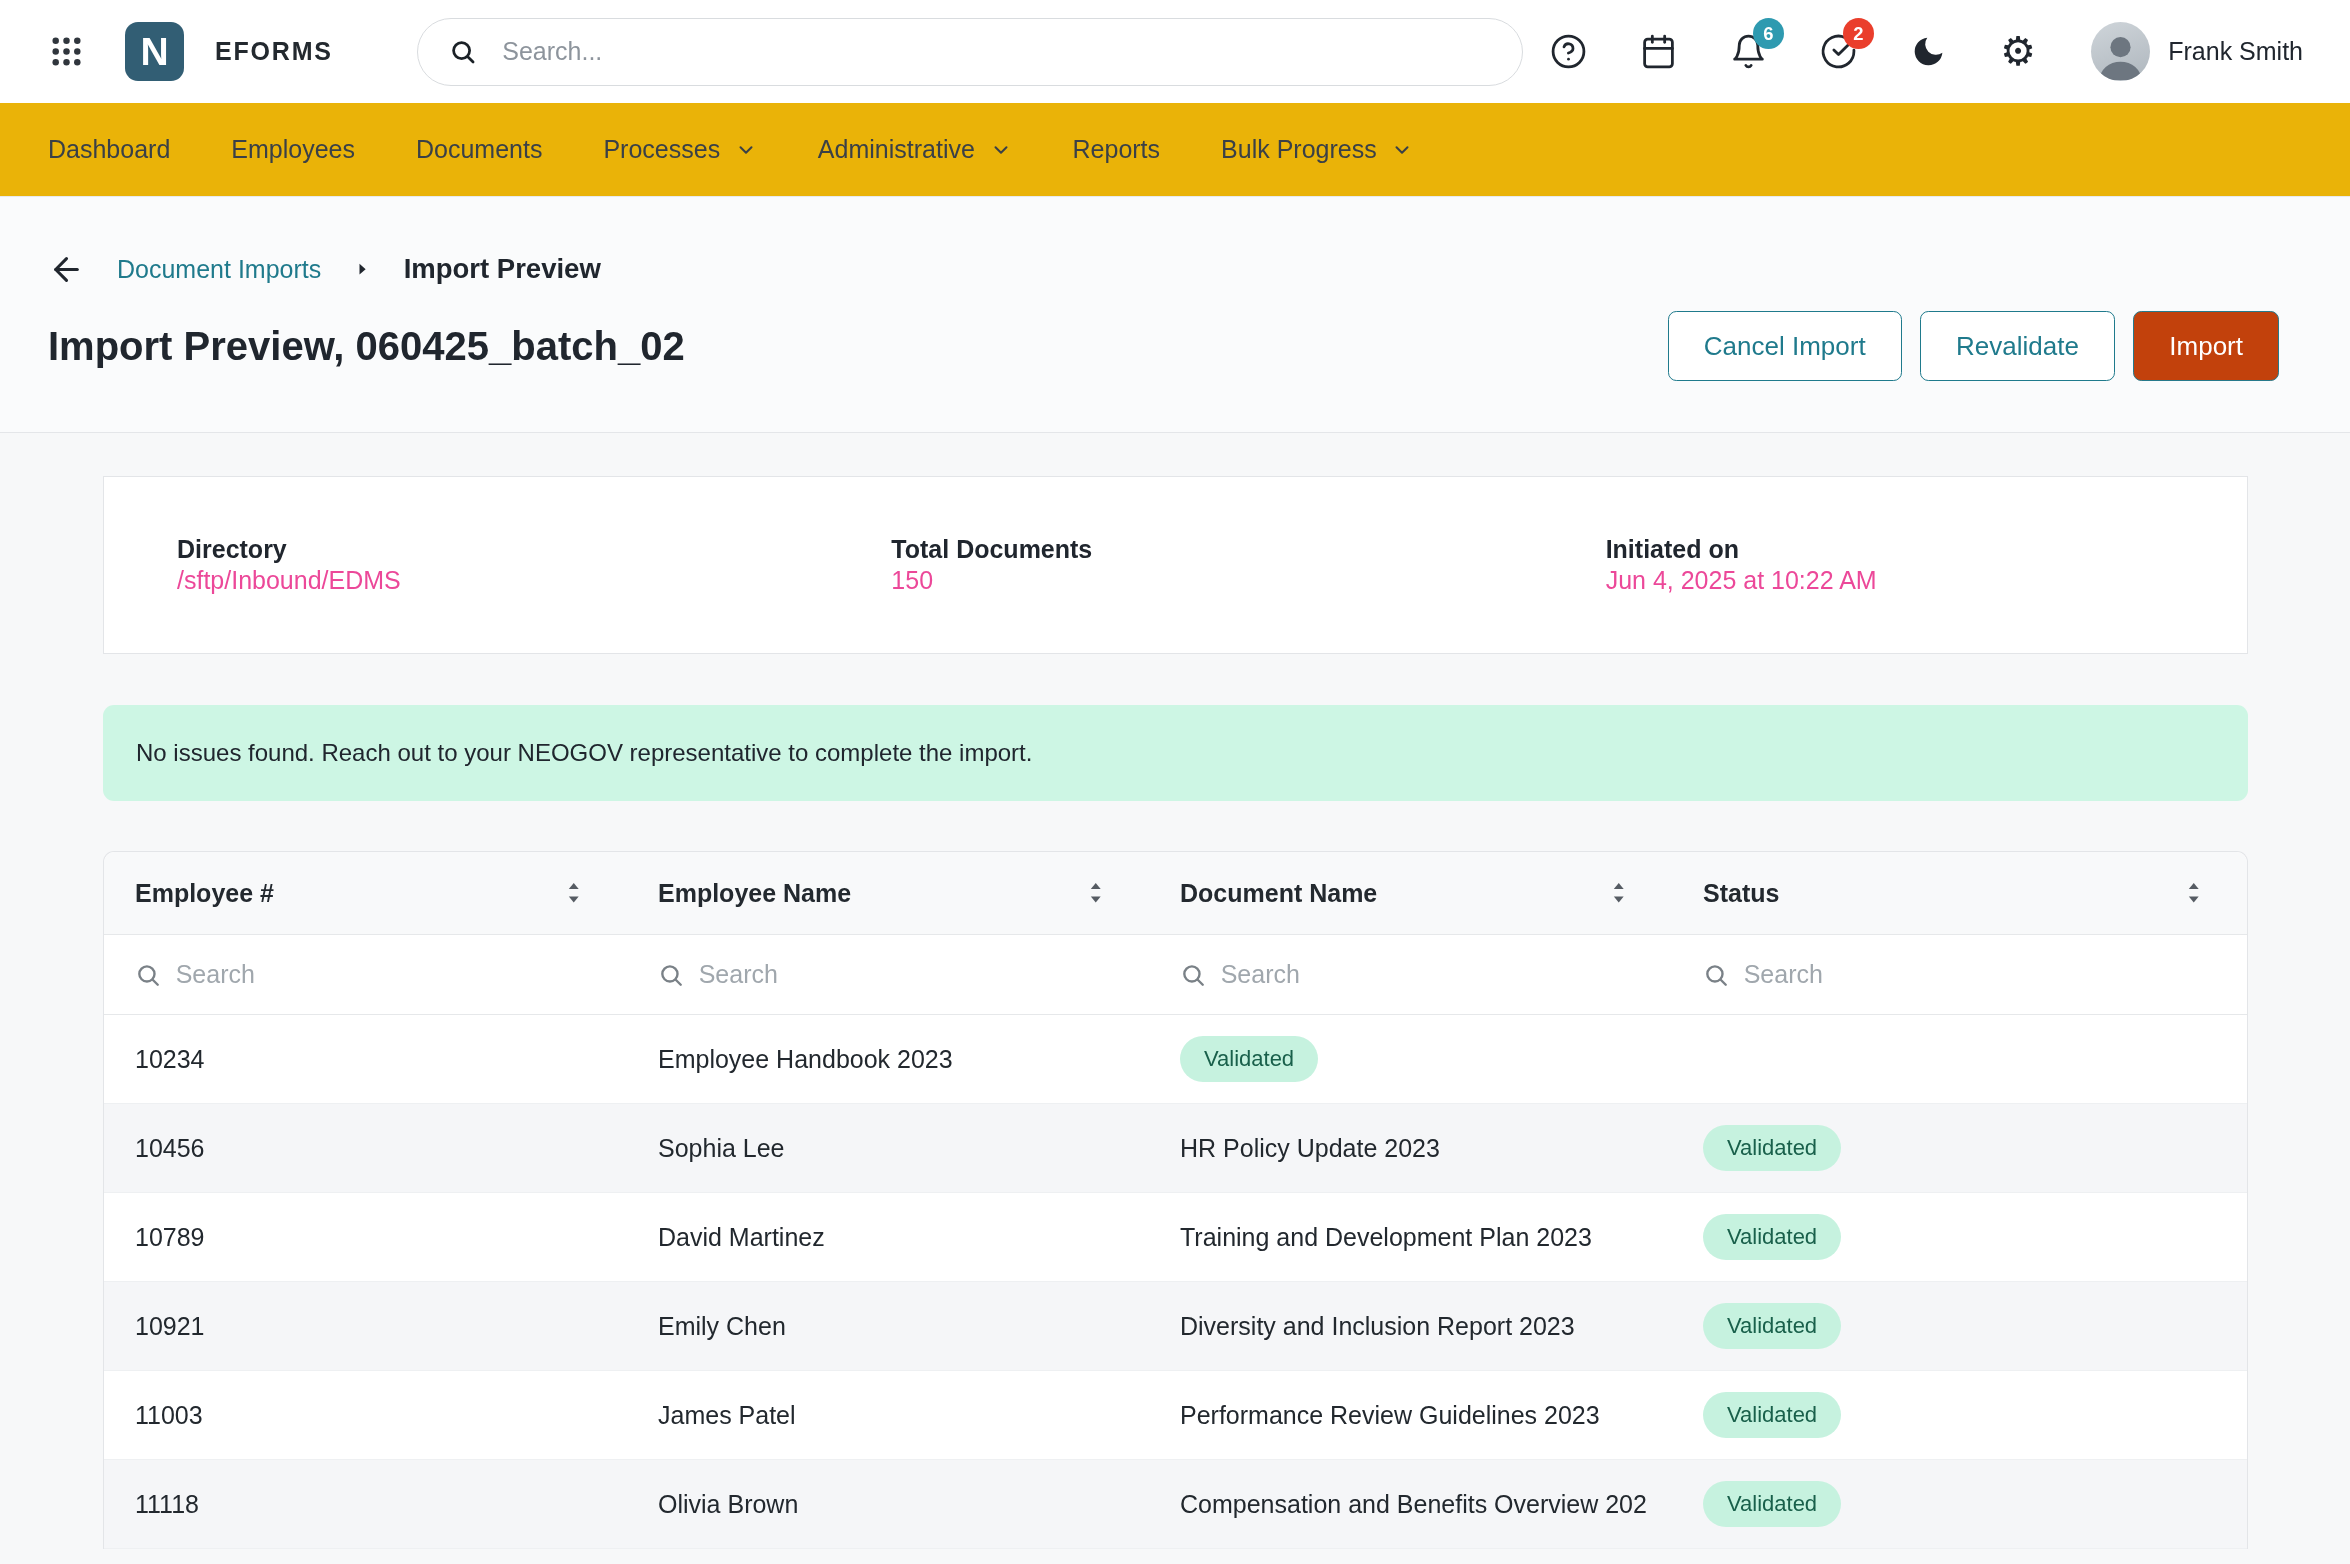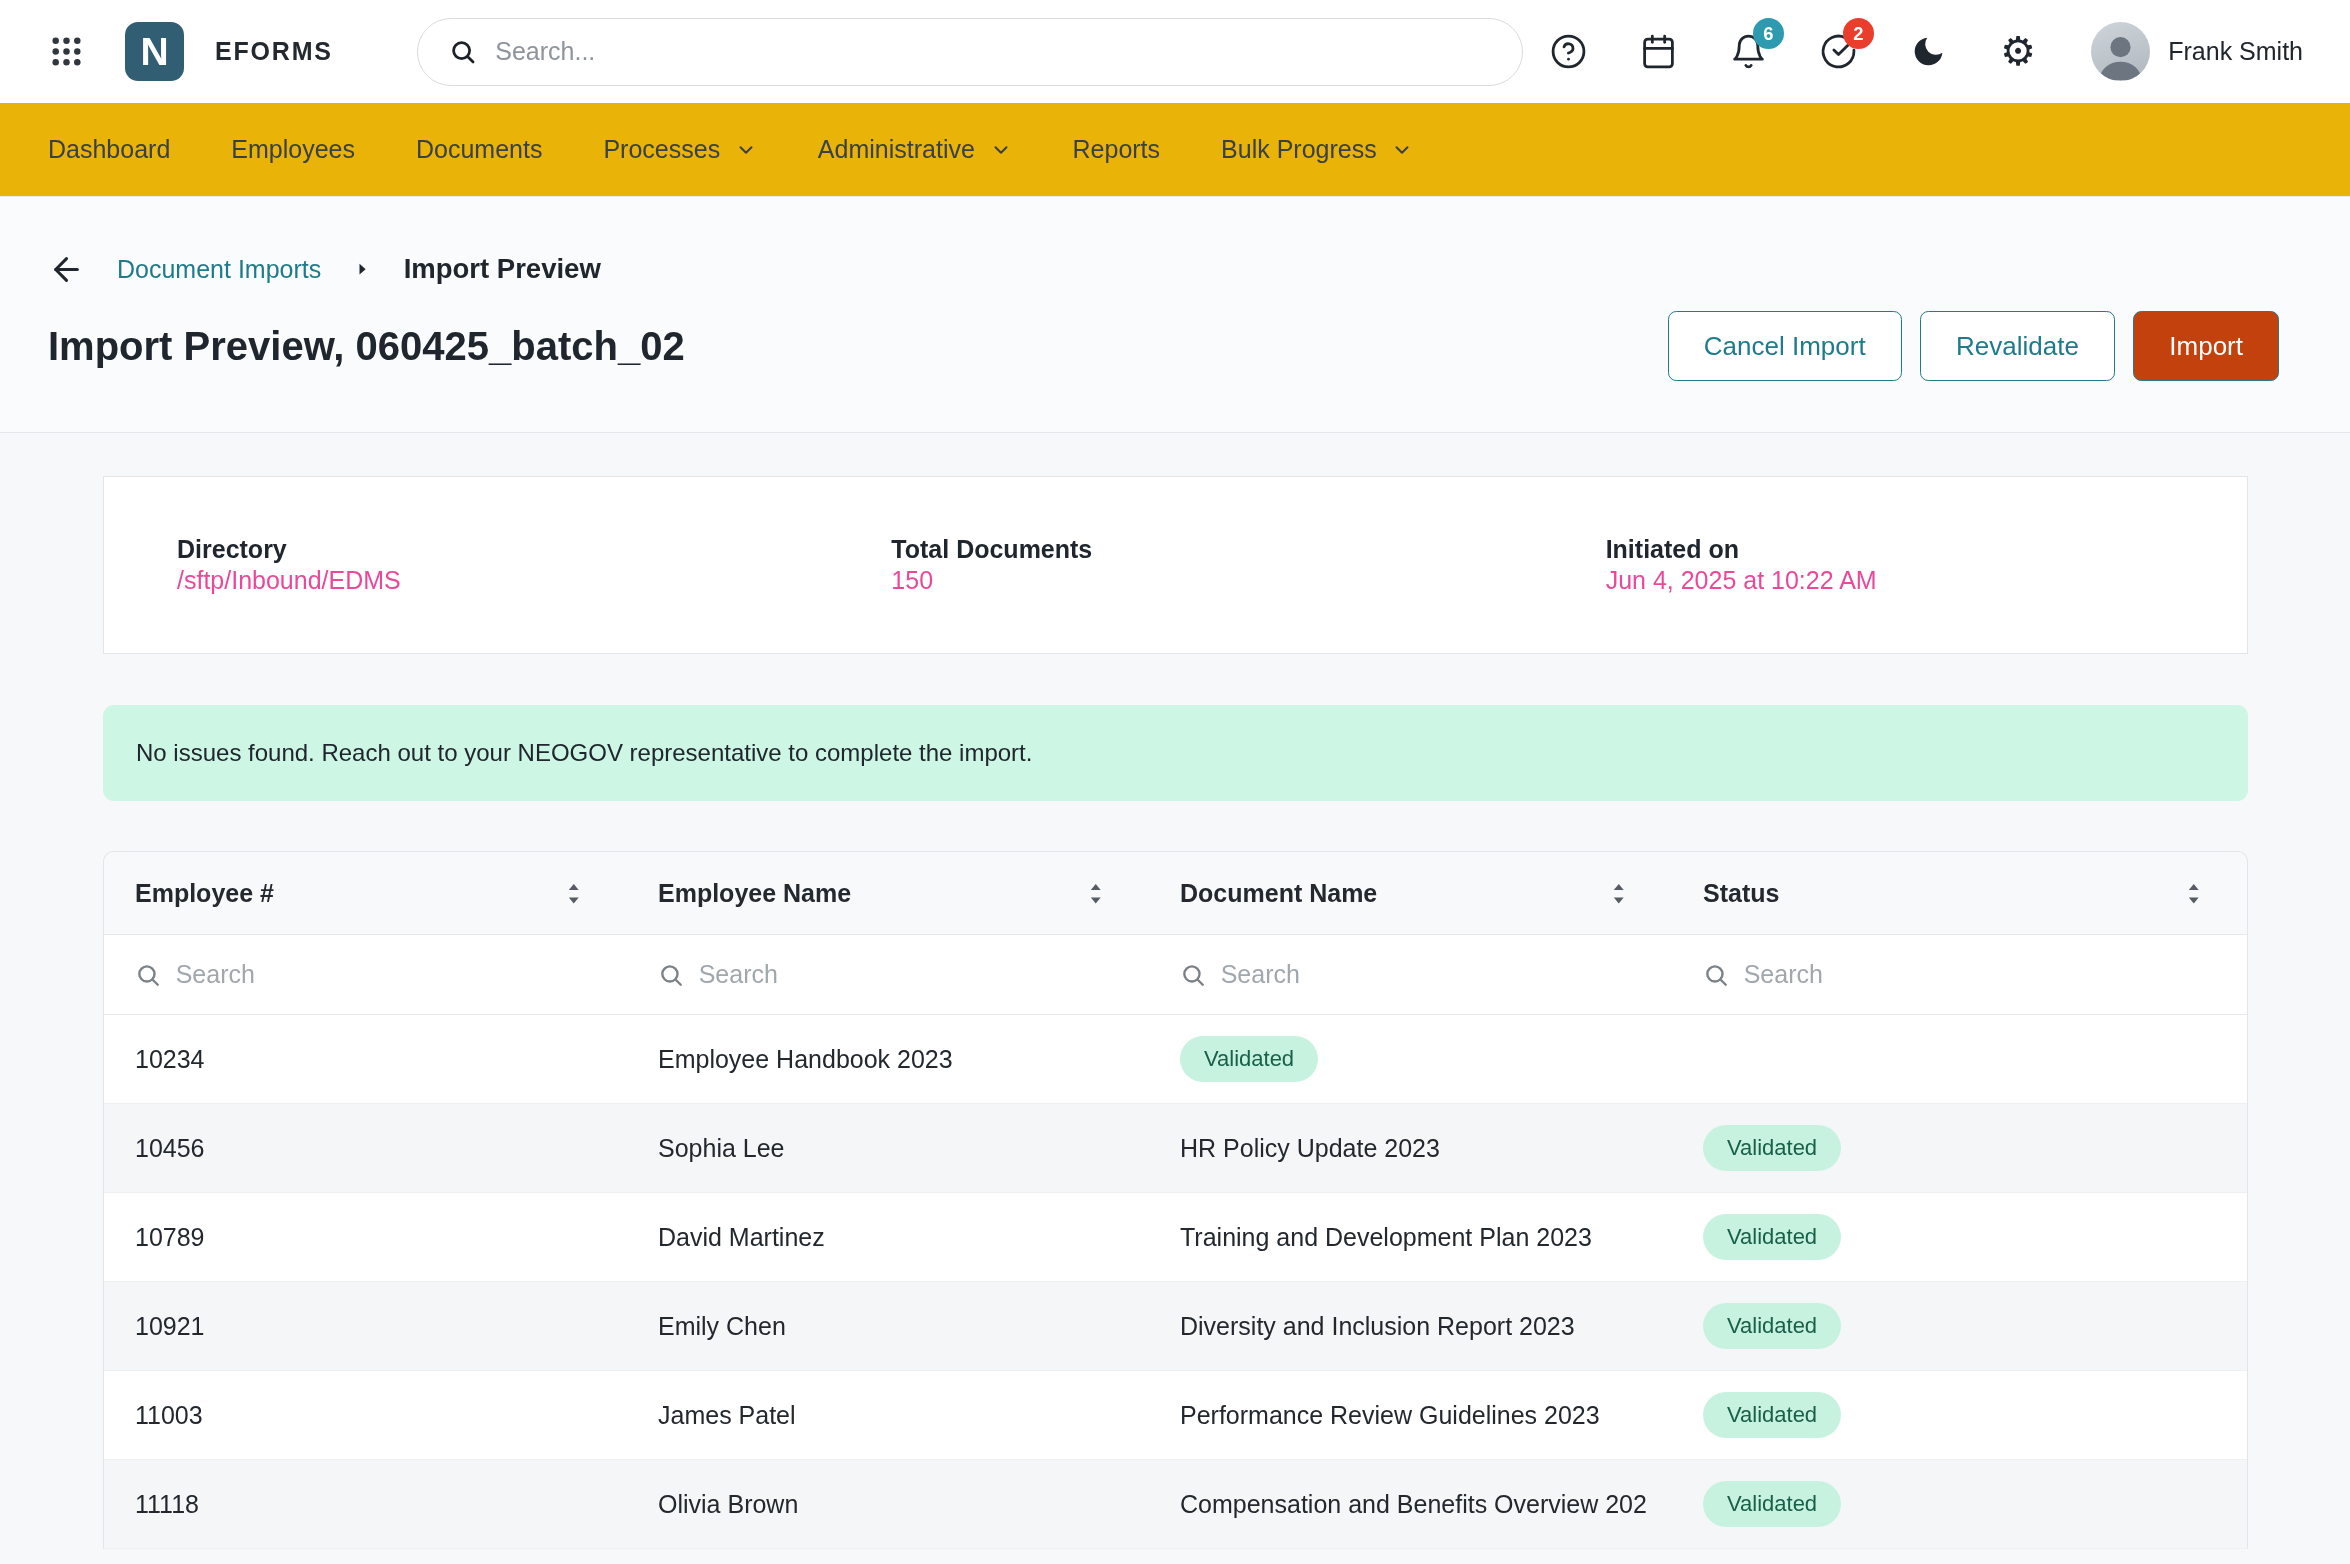--- a/index.html
+++ b/index.html
@@ -17,21 +17,21 @@
     padding: 0 48px;
   }
   .waffle-btn { width: 37px; height: 37px; cursor: pointer; }
   .logo {
     width: 59px; height: 59px; border-radius: 13px; background: #325e74;
     color: #fff; display: flex; align-items: center; justify-content: center;
     font-size: 39px; font-weight: bold; margin-left: 40px;
   }
   .brand { font-size: 25px; font-weight: bold; letter-spacing: 1.8px; margin-left: 31px; color: #23292f; }
   .global-search {
-    display: flex; align-items: center; gap: 19px;
+    display: flex; align-items: center; gap: 26px;
     width: 1106px; height: 68px; border: 0.9px solid #d9dcdf; border-radius: 37px;
     background: #fff; padding: 0 31px; margin-left: 84px; margin-right: auto;
   }
   .global-search input {
     border: none; outline: none; background: transparent; width: 100%;
     font-size: 25px; color: #20262e; font-family: inherit;
   }
   .global-search input::placeholder { color: #8d949c; }
   .topbar-icons { display: flex; align-items: center; gap: 53px; margin-right: 26px; }
   .icon-btn { position: relative; width: 37px; height: 37px; cursor: pointer; color: #20262e; }
@@ -92,21 +92,21 @@
 
   
   .table-card {
     margin-top: 50px; background: #fff;
     border: 0.9px solid #e3e5e8; border-bottom: none; border-radius: 11px 11px 0 0;
   }
   .t-grid { display: grid; grid-template-columns: 523px 522px 523px 1fr; }
   .t-header { height: 83px; background: #f8f9fa; border-bottom: 0.9px solid #e6e8ea;
               border-radius: 11px 11px 0 0; align-items: center; }
   .t-header .hcell {
-    display: flex; align-items: flex-end; justify-content: space-between;
+    display: flex; align-items: flex-start; justify-content: space-between;
     padding: 0 40px 0 31px; font-size: 25px; font-weight: bold; color: #23292f; cursor: pointer;
   }
   .sort-ic { width: 27.5px; height: 27.5px; flex: none; }
   .t-search { height: 80px; border-bottom: 0.9px solid #e6e8ea; align-items: center; background: #fff; }
   .t-search .scell { display: flex; align-items: center; gap: 14.7px; padding-left: 31px; }
   .t-search input { border: none; outline: none; background: transparent; font-size: 25px;
                     font-family: inherit; color: #20262e; width: 80%; }
   .t-search input::placeholder { color: #a0a7ad; }
   .t-row { height: 89px; align-items: center; border-bottom: 0.9px solid #eef0f2; font-size: 25px; color: #22282e; }
   .t-row.alt { background: #f5f6f8; }

